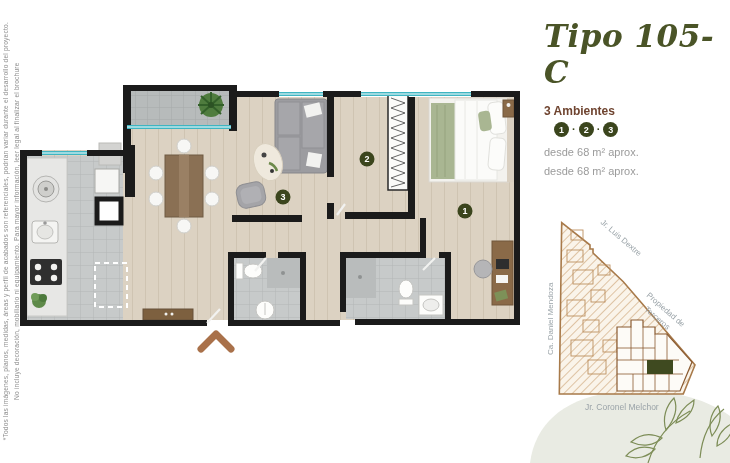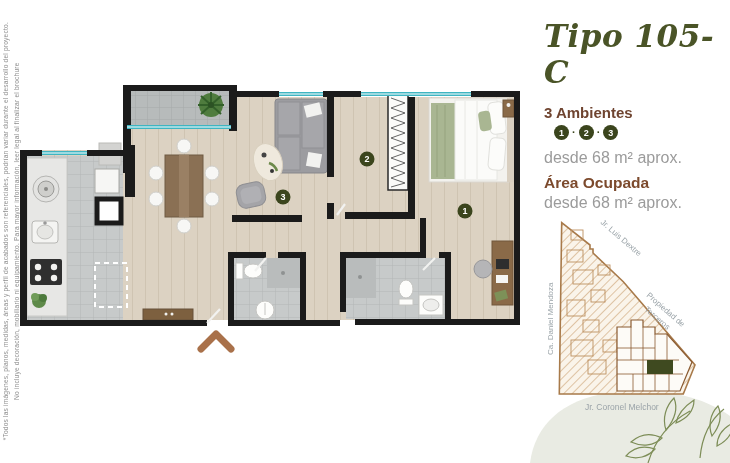--- a/index.html
+++ b/index.html
@@ -10,27 +10,27 @@
   
   .disclaimer-wrap{position:absolute;left:0px;top:0;bottom:0;width:22px;
      display:flex;align-items:center;justify-content:center;}
   .disclaimer{transform:rotate(-90deg);width:450px;flex:none;text-align:center;
      font-size:6.6px;line-height:1.7;color:#8f8f8f;letter-spacing:.2px;}
 
   
   .panel{position:absolute;left:544px;top:18px;width:180px;}
   .unit-title{font-family:"DejaVu Serif", serif;font-style:italic;font-weight:bold;
      font-size:31px;color:#4a5427;letter-spacing:.5px;margin-bottom:14px;}
-  .amb-label{font-size:15px;font-weight:bold;color:#6f4430;margin-bottom:4px;}
+  .amb-label{font-size:12px;font-weight:bold;color:#6f4430;margin-bottom:4px;}
   .amb-badges{display:flex;align-items:center;gap:3px;margin-left:10px;margin-bottom:9px;}
   .badge{width:15px;height:15px;border-radius:50%;background:#3b451d;color:#fff;
      font-size:9px;font-weight:bold;display:flex;align-items:center;justify-content:center;}
   .dot{color:#3b451d;font-weight:bold;font-size:11px;line-height:1;}
   .area-name{font-size:15.5px;font-weight:bold;color:#7c4a2d;margin-bottom:2px;}
-  .area-val{font-size:16px;color:#9b9b9b;margin-bottom:7px;}
+  .area-val{font-size:11px;color:#9b9b9b;margin-bottom:7px;}
 
   .plan-svg{position:absolute;left:15px;top:83px;}
   .site-svg{position:absolute;left:543px;top:210px;}
   .decor-svg{position:absolute;left:0;top:0;}
 </style>
 </head>
 <body>
 
 <div class="page">
 
@@ -270,21 +270,20 @@
     <div class="unit-title">Tipo 105-C</div>
     <div class="amb-label">3 Ambientes</div>
     <div class="amb-badges">
       <span class="badge">1</span>
       <span class="dot">·</span>
       <span class="badge">2</span>
       <span class="dot">·</span>
       <span class="badge">3</span>
     </div>
     <div class="area-val">desde 68 m² aprox.</div>
-    <div class="area-name">Área Ocupada</div>
     <div class="area-val">desde 68 m² aprox.</div>
   </div>
 
   <svg class="site-svg" width="187" height="212" viewBox="0 0 187 212">
     <defs>
       <pattern id="hatch" width="6" height="6" patternUnits="userSpaceOnUse" patternTransform="rotate(45)">
         <rect width="6" height="6" fill="#faf4ea"></rect>
         <line x1="0" y1="0" x2="0" y2="6" stroke="#c79a68" stroke-width="1.1"></line>
       </pattern>
     </defs>

